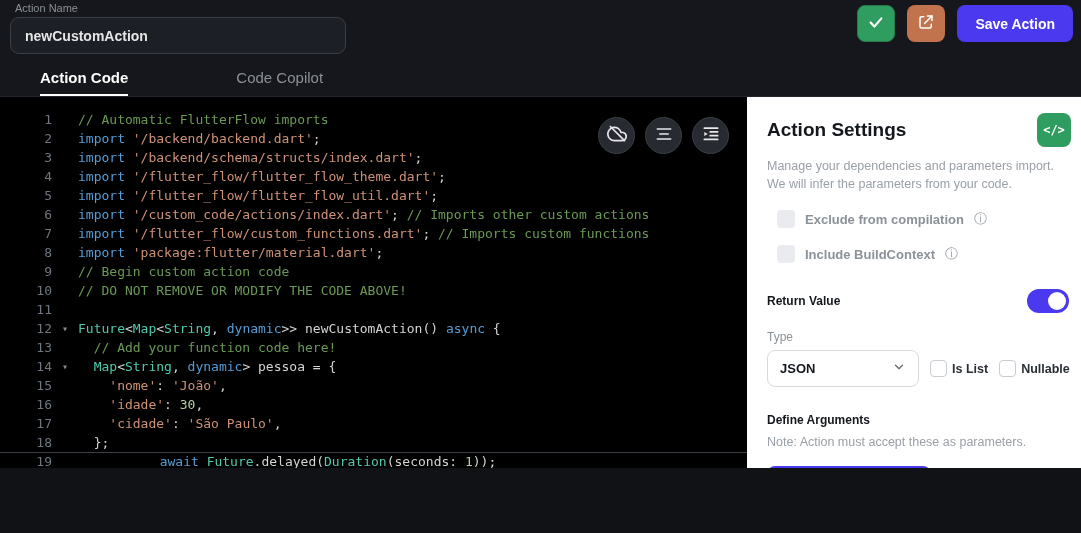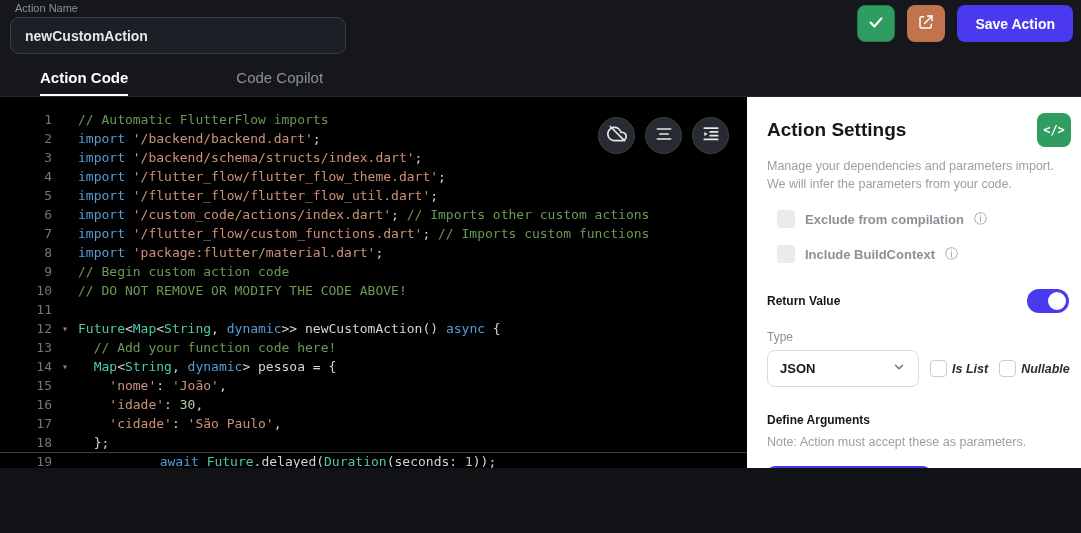--- a/index.html
+++ b/index.html
@@ -68,21 +68,21 @@
   .toggle .knob { position:absolute; top:3px; left:3px; width:18px; height:18px; border-radius:50%; background:#ffffff; }
   .toggle.on .knob { left:21px; }
 
   .type-label { margin-top:17px; font-size:12px; color:#8b9198; }
   .type-row { display:flex; align-items:center; gap:11px; margin-top:6px; }
   .dropdown { width:152px; height:37px; border:1px solid #d7dade; border-radius:8px; background:#fff;
               display:flex; align-items:center; justify-content:space-between; padding:0 12px; cursor:pointer; flex-shrink:0; }
   .dropdown .val { font-size:13px; font-weight:bold; color:#14181d; }
   .cb-white { width:17px; height:17px; border:1.5px solid #c9cdd3; border-radius:4px; background:#fff; flex-shrink:0; cursor:pointer; }
   .cb-label-dark { font-size:12.5px; font-weight:bold; color:#2a2f36; white-space:nowrap; }
-  .cb-group { display:flex; align-items:center; gap:5px;font-style:italic; }
+  .cb-group { display:flex; align-items:center; gap:5px; }
 
   .args-title { margin-top:26px; }
   .args-note { margin-top:8px; font-size:12.5px; color:#9aa0a7; }
   .btn-add { margin-top:17px; background:#4b39ef; color:#fff; height:38px; border:none; border-radius:8px;
              padding:0 20px; font-size:14px; font-weight:bold; font-family:"Liberation Sans", sans-serif;
              display:inline-flex; align-items:center; gap:10px; cursor:pointer; }
   .plus { font-size:19px; font-weight:normal; line-height:1; }
 </style>
 </head>
 <body>

